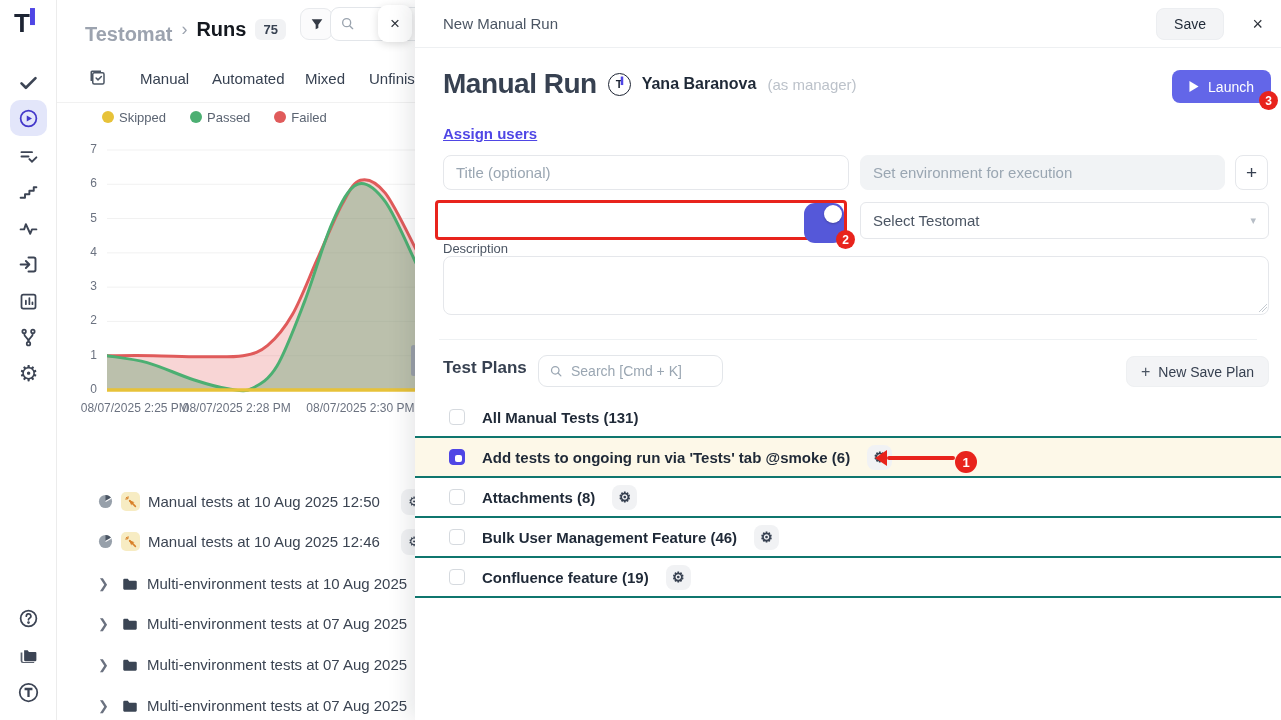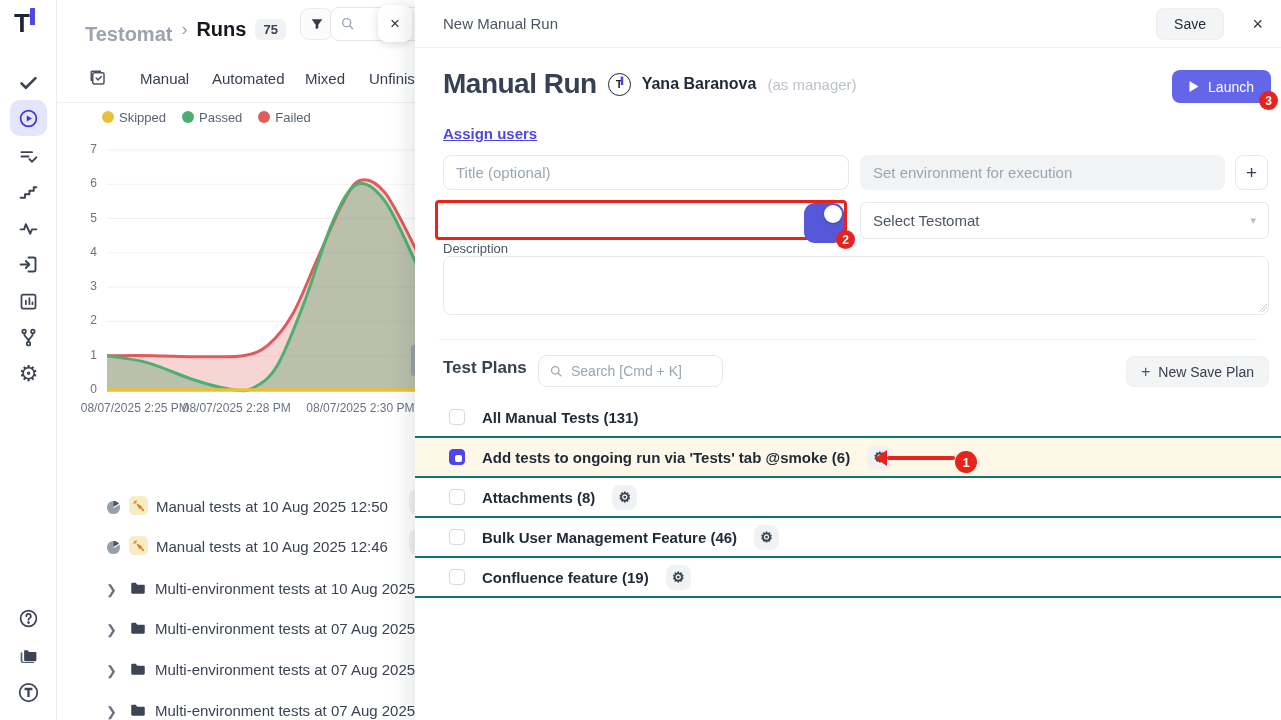--- a/index.html
+++ b/index.html
@@ -30,29 +30,29 @@
   .search-wrap { position:absolute; left:273px; top:7px; width:130px; height:34px; border:1px solid #e3e6ea;
     border-radius:9px; background:#fff; display:flex; align-items:center; padding-left:9px; color:#9aa3ae; }
   .clear-card { position:absolute; left:321px; top:5px; width:34px; height:37px; background:#fff; border-radius:9px;
     box-shadow:0 2px 8px rgba(0,0,0,.14); display:flex; align-items:center; justify-content:center;
     font-size:17px; color:#30353d; cursor:pointer; z-index:3; }
   .tabs { position:absolute; left:0; top:60px; width:100%; height:43px; border-bottom:1px solid #f1f1f1; }
   .tab { position:absolute; top:10px; font-size:15px; color:#374151; white-space:nowrap; cursor:pointer; }
   .tab-ic { position:absolute; left:32px; top:9px; color:#4b5563; cursor:pointer; }
 
   
-  .legend { position:absolute; left:45px; top:110px; display:flex; gap:16px; font-size:13px; color:#5b6472; }
+  .legend { position:absolute; left:45px; top:110px; display:flex; gap:24px; font-size:13px; color:#5b6472; }
   .legend span.dot { display:inline-block; width:12px; height:12px; border-radius:50%; margin-right:5px; vertical-align:-1px; }
   .chart-svg { position:absolute; left:50px; top:147px; }
   .ylab { position:absolute; width:40px; text-align:right; font-size:12px; color:#6b7280; }
   .xlab { position:absolute; top:401px; font-size:12px; color:#6b7280; white-space:nowrap; transform:translateX(-50%); }
   .scrollbar-thumb { position:absolute; left:354px; top:345px; width:5px; height:31px; border-radius:3px; background:#9aa0a9; }
 
   
-  .run-row { position:absolute; left:8px; width:100%; height:27px; display:flex; align-items:flex-end; gap:8px;
+  .run-row { position:absolute; left:0; width:100%; height:27px; display:flex; align-items:center; gap:8px;
     padding-left:41px; font-size:15px; color:#3b4452; white-space:nowrap; cursor:pointer; }
   .run-row .lbl { overflow:hidden; }
   .pie-ic { width:15px; height:15px; flex:0 0 15px; }
   .click-ic { width:19px; height:19px; flex:0 0 19px; background:#f7ecc3; border-radius:5px;
     display:flex; align-items:center; justify-content:center; }
   .chev { color:#6b7280; font-size:13px; width:15px; flex:0 0 15px; }
   .mini-gear-cut { position:absolute; right:-12px; width:26px; height:26px; border-radius:8px; background:#f1f2f4;
     display:flex; align-items:center; justify-content:center; font-size:13px; color:#374151; }
 
   

